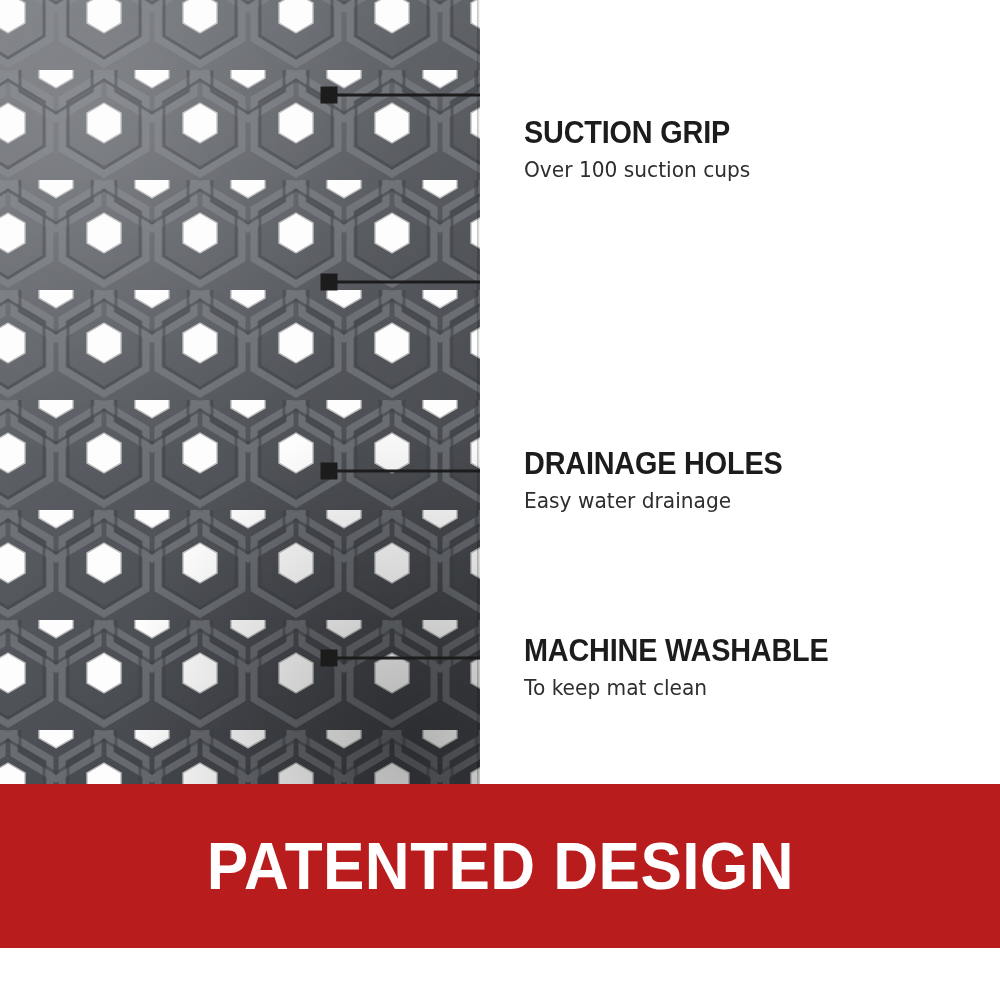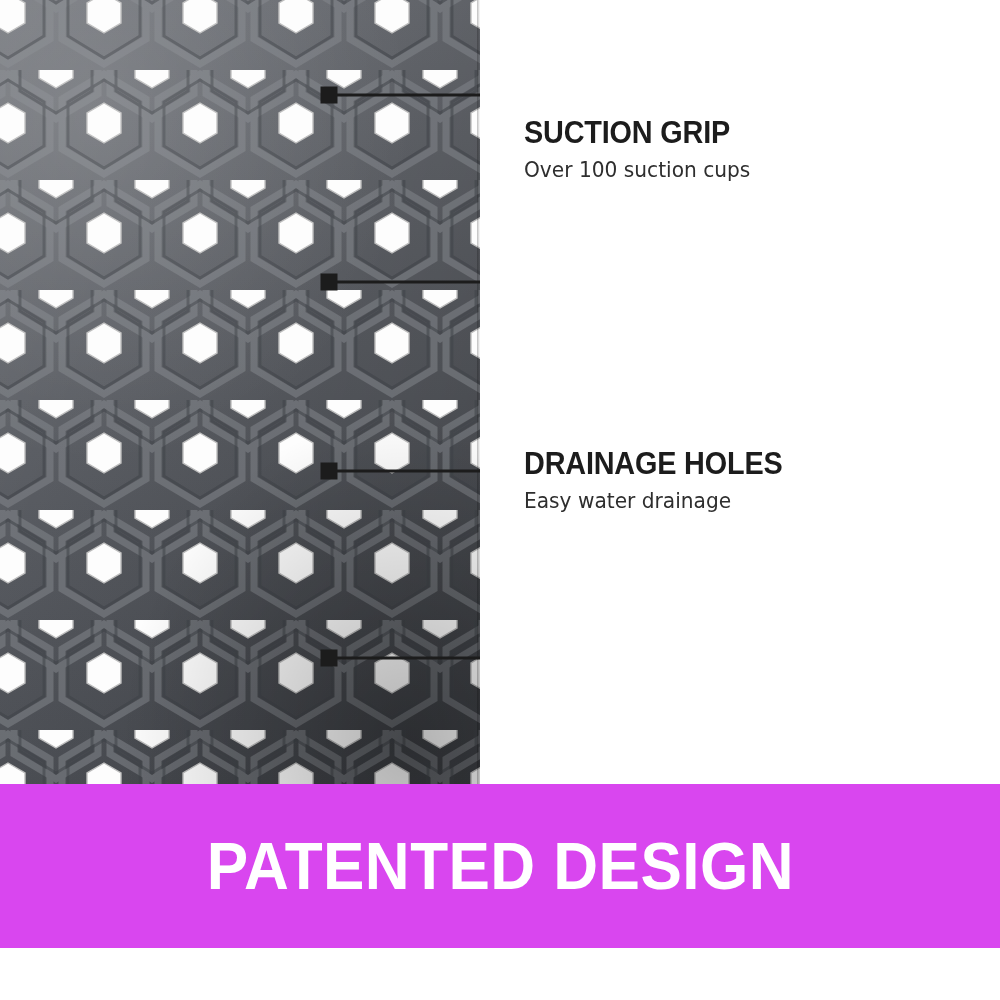--- a/index.html
+++ b/index.html
@@ -108,21 +108,21 @@
     pointer-events: none;
   }
 
   
   .banner {
     position: absolute;
     left: 0;
     top: 784px;
     width: 1000px;
     height: 164px;
-    background: #d946ef;
+    background: #b91c1c;
     display: flex;
     align-items: center;
     justify-content: center;
   }
   .banner-text {
     font-family: "Liberation Sans Narrow", "Liberation Sans", sans-serif;
     font-weight: bold;
     color: #ffffff;
     font-size: 66px;
     letter-spacing: 0.5px;
@@ -202,20 +202,24 @@
       <div class="feature-title">SUCTION GRIP</div>
       <div class="feature-sub">Over 100 suction cups</div>
     </div>
 
 
     <div class="feature" style="top: 448px;">
       <div class="feature-title">DRAINAGE HOLES</div>
       <div class="feature-sub">Easy water drainage</div>
     </div>
 
+    <div class="feature" style="top: 635px;">
+      <div class="feature-title">MACHINE WASHABLE</div>
+      <div class="feature-sub">To keep mat clean</div>
+    </div>
 
   </div>
 
   <div class="banner">
     <div class="banner-text">PATENTED DESIGN</div>
   </div>
 
 </div>
 
 </body></html>

